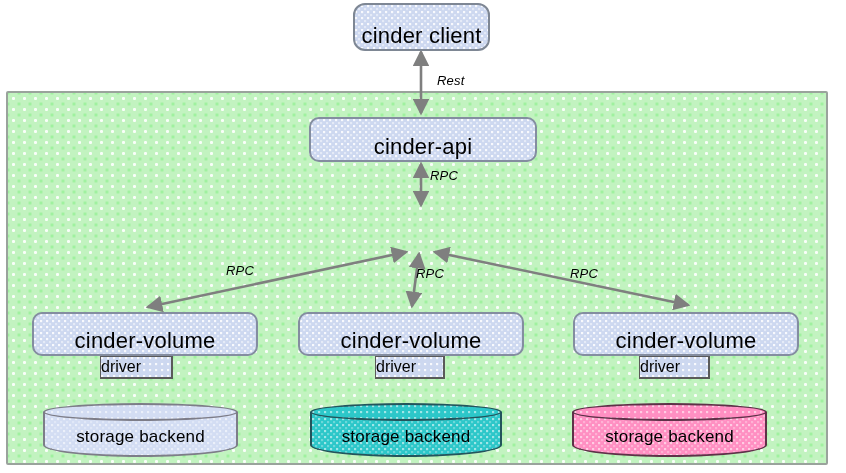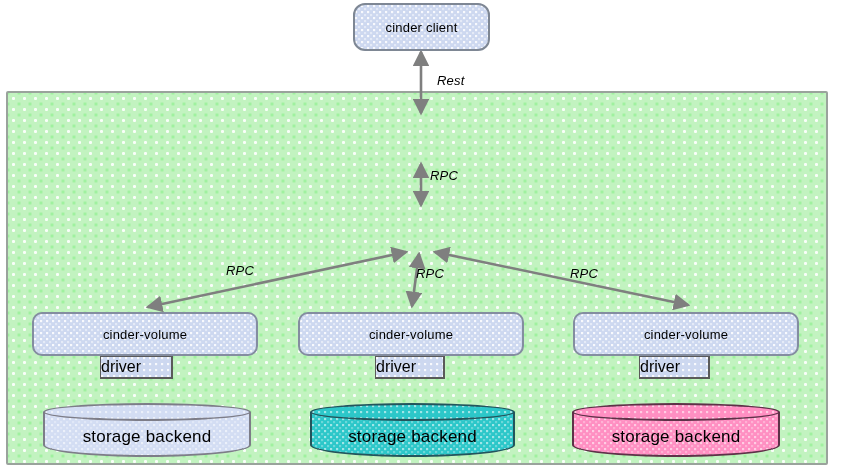--- a/index.html
+++ b/index.html
@@ -20,35 +20,35 @@
   }
   
   .node{
     position:absolute;box-sizing:border-box;z-index:3;
     border:2px solid var(--node-border,#848da0);border-radius:10px;
     background-color:var(--node-fill,#cdd8f0);
     background-image:
       radial-gradient(circle at 1px 1px, rgba(255,255,255,.85) 1px, transparent 1.7px),
       radial-gradient(circle at 1px 1px, rgba(255,255,255,.45) 1px, transparent 1.7px);
     background-size:6px 6px,6px 6px;background-position:0 0,3px 3px;
-    display:flex;align-items:center;justify-content:center;
-    font-size:13px;letter-spacing:.2px;
+    display:flex;align-items:flex-end;justify-content:center;
+    font-size:22px;letter-spacing:.2px;
   }
   .node.client{border-radius:12px;border-color:#7e8794;}
   .driver{
     position:absolute;box-sizing:border-box;z-index:4;
     border:1px solid #5a5a5a;border-right-width:2px;border-bottom-width:2px;
     background-color:var(--node-fill,#cdd8f0);
     background-image:
       radial-gradient(circle at 1px 1px, rgba(255,255,255,.85) 1px, transparent 1.7px);
     background-size:6px 6px;
     display:flex;align-items:center;justify-content:flex-start;font-size:16px;
   }
   
-  .cylinder{position:absolute;z-index:3;padding-left:13px;}
+  .cylinder{position:absolute;z-index:3;}
   .cyl-body{
     position:absolute;left:0;right:0;top:9px;bottom:0;box-sizing:border-box;
     border:2px solid var(--cyl-border,#808080);border-top:none;
     border-radius:0 0 50% 50% / 0 0 12px 12px;
     background-color:var(--cyl-fill,#d3ddf3);
     background-image:
       radial-gradient(circle at 1px 1px, rgba(255,255,255,.55) 1px, transparent 1.7px),
       radial-gradient(circle at 1px 1px, rgba(255,255,255,.3) 1px, transparent 1.7px);
     background-size:6px 6px,6px 6px;background-position:0 0,3px 3px;
   }
@@ -89,20 +89,23 @@
     <line x1="421" y1="164" x2="421" y2="205" marker-start="url(#ah)" marker-end="url(#ah)"></line>
     <line x1="406" y1="252" x2="148" y2="307" marker-start="url(#ah)" marker-end="url(#ah)"></line>
     <line x1="419" y1="254" x2="412" y2="306" marker-start="url(#ah)" marker-end="url(#ah)"></line>
     <line x1="435" y1="252" x2="688" y2="305" marker-start="url(#ah)" marker-end="url(#ah)"></line>
   </svg>
 
   <div class="node client" style="left:353px;top:3px;width:137px;height:48px;">
     <span>cinder client</span>
   </div>
 
+  <div class="node" style="left:309px;top:117px;width:228px;height:45px;">
+    <span>cinder-api</span>
+  </div>
 
 
   <div class="node" style="left:32px;top:312px;width:226px;height:44px;">
     <span>cinder-volume</span>
   </div>
   <div class="node" style="left:298px;top:312px;width:226px;height:44px;">
     <span>cinder-volume</span>
   </div>
   <div class="node" style="left:573px;top:312px;width:226px;height:44px;">
     <span>cinder-volume</span>

